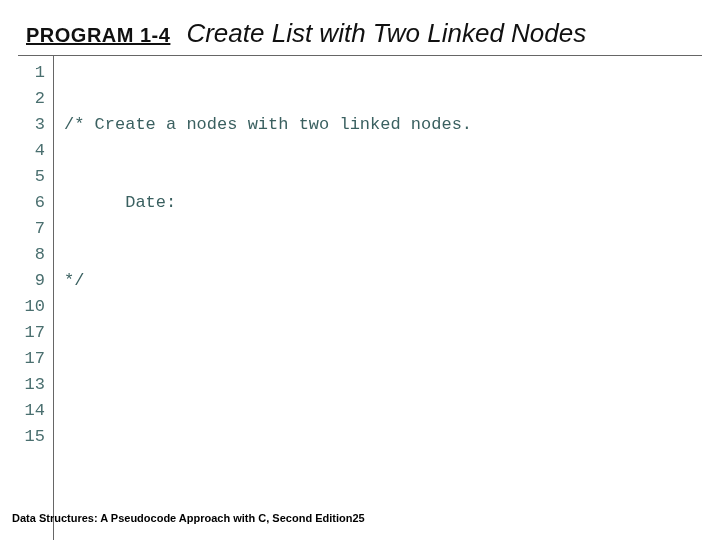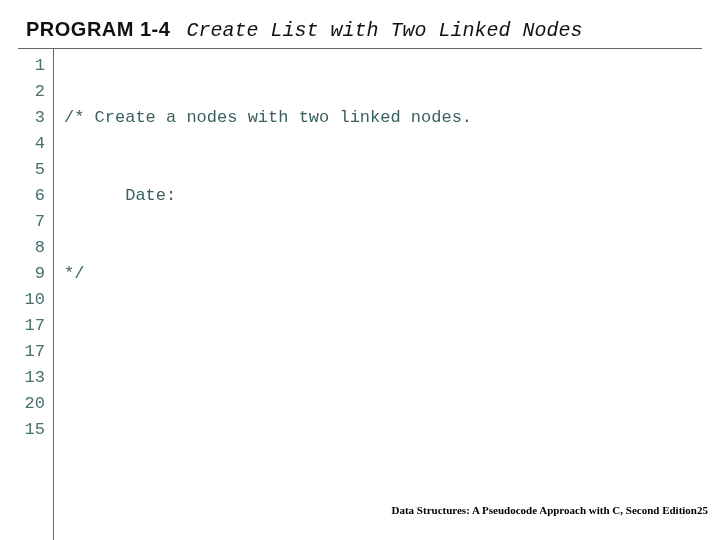--- a/index.html
+++ b/index.html
@@ -20,25 +20,26 @@
     margin-bottom: 6px;
     margin-left: 8px;
   }
   .prog-label {
     font-family: "Arial Narrow", Arial, sans-serif;
     font-weight: 700;
     font-stretch: condensed;
     letter-spacing: 0.5px;
     font-size: 20px;
     color: #111;
+    text-decoration: underline;
   }
   .prog-title {
-    font-family: Liberation Mono, monospace;
+    font-family: Liberation Sans, sans-serif;
     font-style: italic;
-    font-size: 20px;
+    font-size: 26px;
     font-weight: 500;
     color: #111;
   }
   .code-block {
     border-top: 1px solid #666;
     display: flex;
   }
   .gutter {
     border-right: 1px solid #666;
     padding: 4px 8px 4px 4px;
@@ -53,26 +54,26 @@
     padding: 4px 0 4px 10px;
     color: #3a6060;
     font-size: 17px;
     line-height: 26px;
     font-family: "Courier New", monospace;
     flex: 1;
     white-space: pre;
   }
   .footer {
     position: absolute;
-    bottom: 24px;
+    bottom: 16px;
     left: 12px;
     right: 12px;
     display: flex;
-    justify-content: flex-end;
-    font-family: Liberation Serif, serif;
+    justify-content: flex-start;
+    font-family: Liberation Sans, sans-serif;
     font-size: 11px;
     font-weight: 700;
     color: #000;
   }
 </style>
 </head>
 <body>
 
 <div class="page">
 
@@ -89,21 +90,21 @@
       <div>4</div>
       <div>5</div>
       <div>6</div>
       <div>7</div>
       <div>8</div>
       <div>9</div>
       <div>10</div>
       <div>17</div>
       <div>17</div>
       <div>13</div>
-      <div>20</div>
+      <div>14</div>
       <div>15</div>
     </div>
     <div class="code">
       <div>/* Create a nodes with two linked nodes.</div>
       <div>      Date:</div>
       <div>*/</div>
       
       <div></div>
       
       

